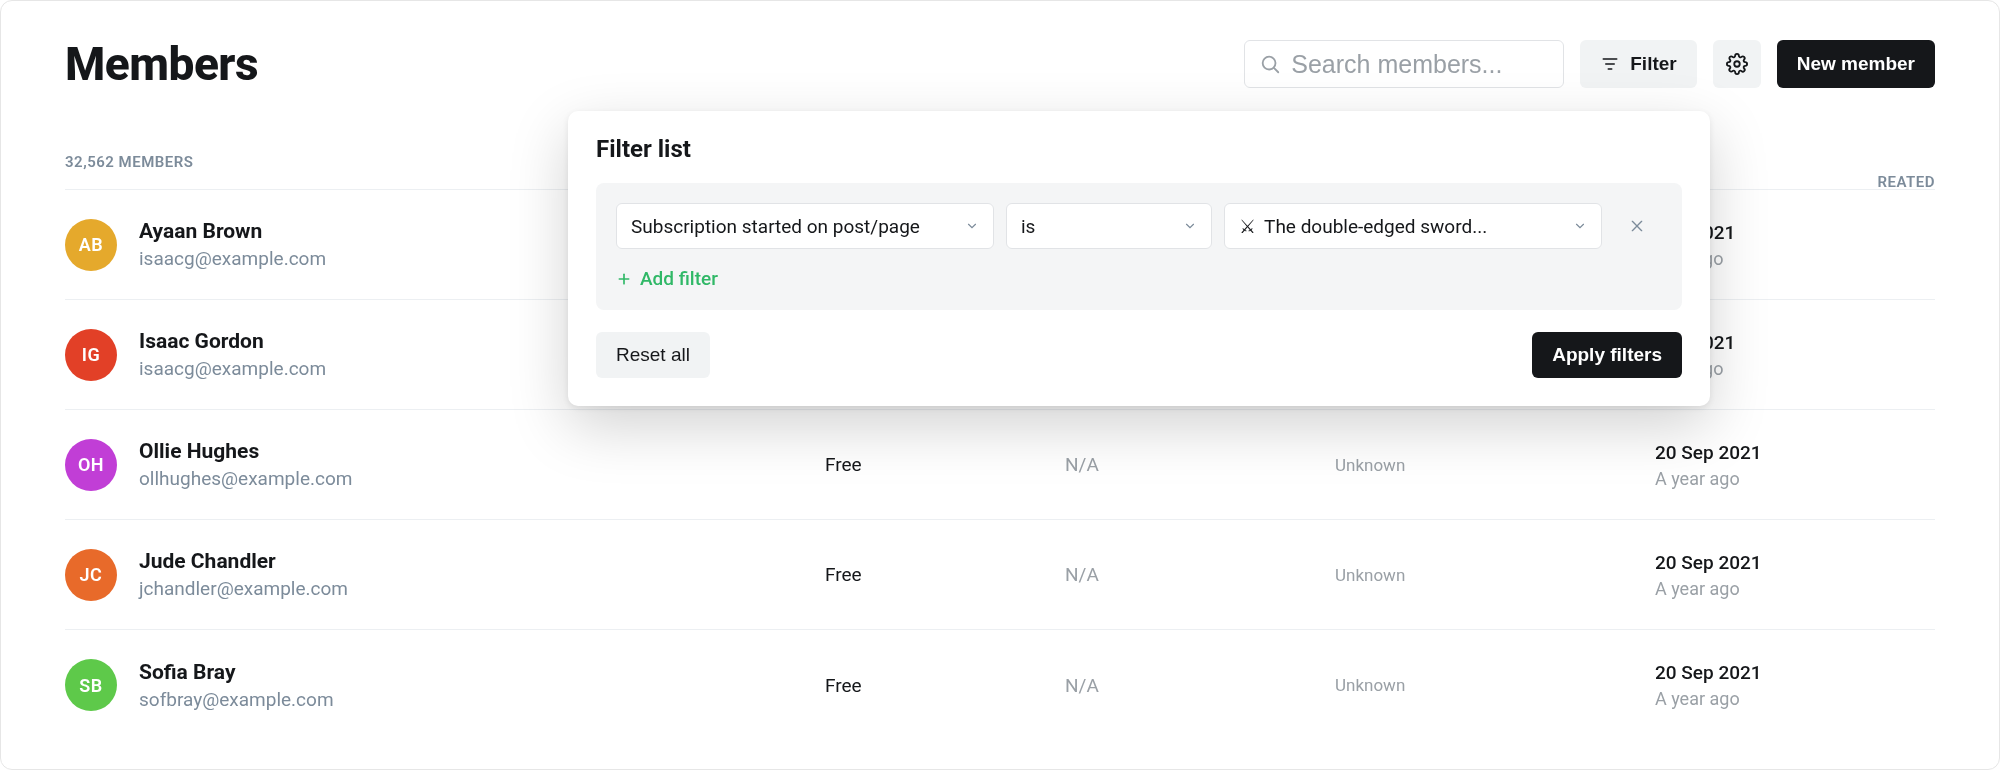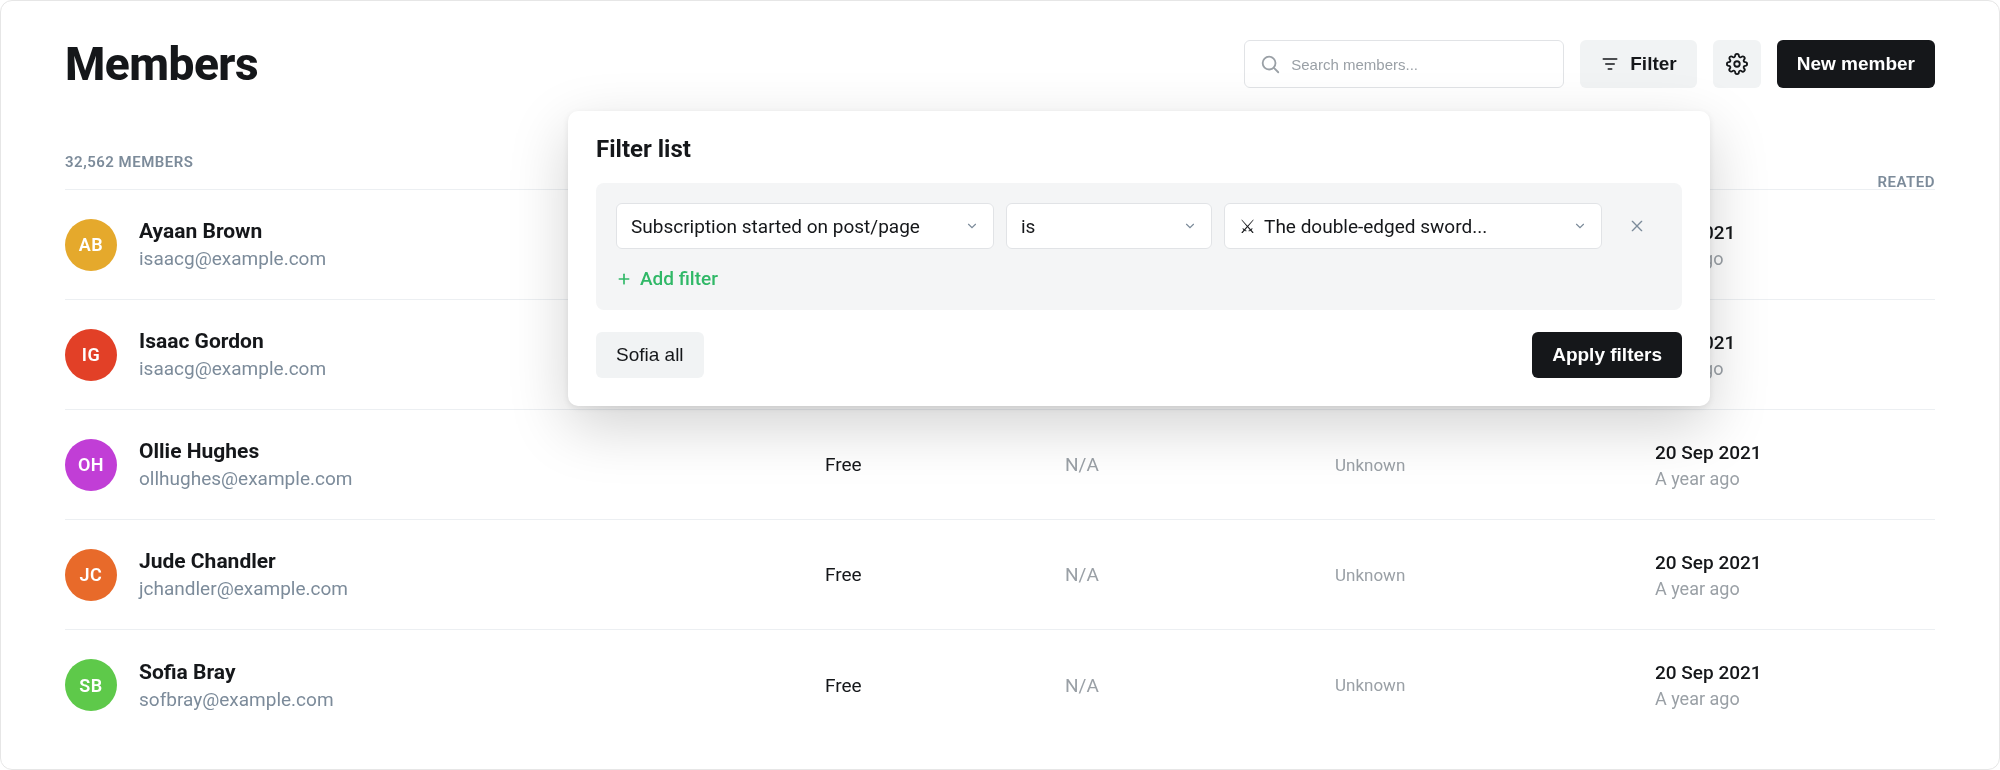--- a/index.html
+++ b/index.html
@@ -35,21 +35,21 @@
     width: 320px;
     height: 48px;
     border: 1px solid #e1e3e6;
     border-radius: 6px;
     padding: 0 14px;
     gap: 10px;
   }
   .search-wrap input {
     border: none;
     outline: none;
-    font-size: 15px;
+    font-size: 25px;
     color: #1d4ed8;
     width: 100%;
     background: transparent;
   }
   .search-wrap input::placeholder { color: #9aa0a6; }
   .btn {
     display: inline-flex;
     align-items: center;
     justify-content: center;
     gap: 10px;
@@ -343,21 +343,21 @@
           <svg width="16" height="16" viewBox="0 0 24 24" fill="none" stroke="#30b867" stroke-width="2.5" stroke-linecap="round">
               <line x1="12" y1="5" x2="12" y2="19"></line>
               <line x1="5" y1="12" x2="19" y2="12"></line>
             </svg>
         </span>
         <span>Add filter</span>
       </div>
     </div>
     <div class="popover-footer">
       <button class="btn btn-reset">
-        <span>Sofia all</span>
+        <span>Reset all</span>
       </button>
       <button class="btn btn-apply">
         <span>Apply filters</span>
       </button>
     </div>
   </div>
 
 </div>
 
 </body></html>

